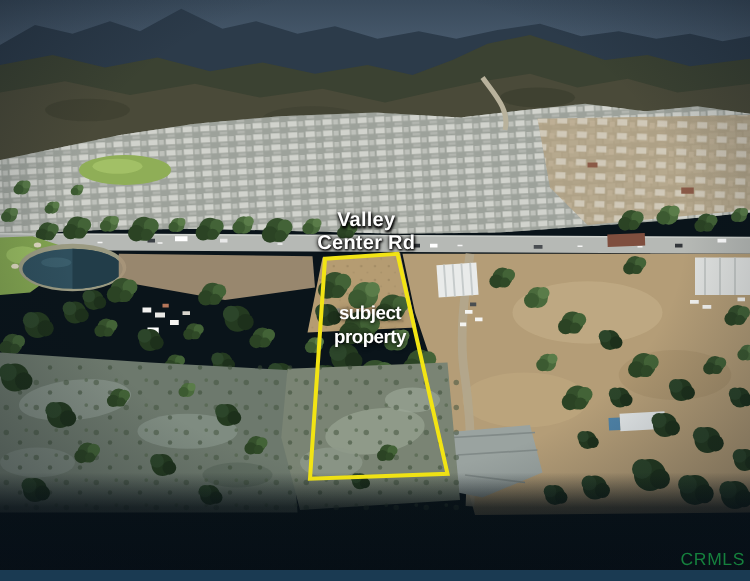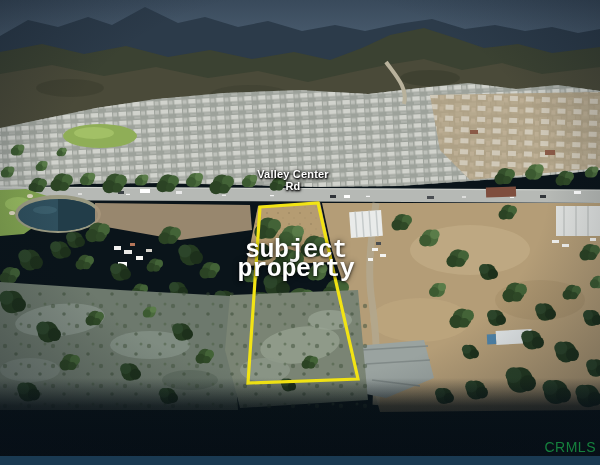--- a/index.html
+++ b/index.html
@@ -4,28 +4,27 @@
 <style>
   html,body{margin:0;padding:0;background:#0a141a;}
   .stage{
     position:relative;width:600px;height:465px;overflow:hidden;
     font-family:"Liberation Sans",sans-serif;background:#0a141a;
   }
   .stage svg{position:absolute;left:0;top:0;display:block;}
   .overlay-label{position:absolute;color:#fff;font-weight:bold;pointer-events:none;}
   .road-label{
     left:250px;top:168px;width:86px;text-align:center;
-    font-size:11px;letter-spacing:.2px;
+    font-size:16px;letter-spacing:.2px;
     text-shadow:0 1px 2px rgba(0,0,0,.95),0 0 4px rgba(0,0,0,.8),1px 1px 2px rgba(0,0,0,.9);
   }
   .property-label{
     left:224px;top:241px;width:144px;text-align:center;
-    font-size:25px;line-height:19px;letter-spacing:-.4px;white-space:pre-line;
+    font-size:15px;line-height:19px;letter-spacing:-.4px;white-space:pre-line;
     text-shadow:0 1px 3px rgba(0,0,0,.75),0 0 6px rgba(0,0,0,.45);
-    font-family:Liberation Mono, monospace;
   }
   .watermark{
     position:absolute;right:4px;bottom:10px;
     color:#15803d;font-size:14px;font-weight:normal;letter-spacing:.5px;
   }
 </style>
 </head>
 <body>
 
 <div class="stage">

